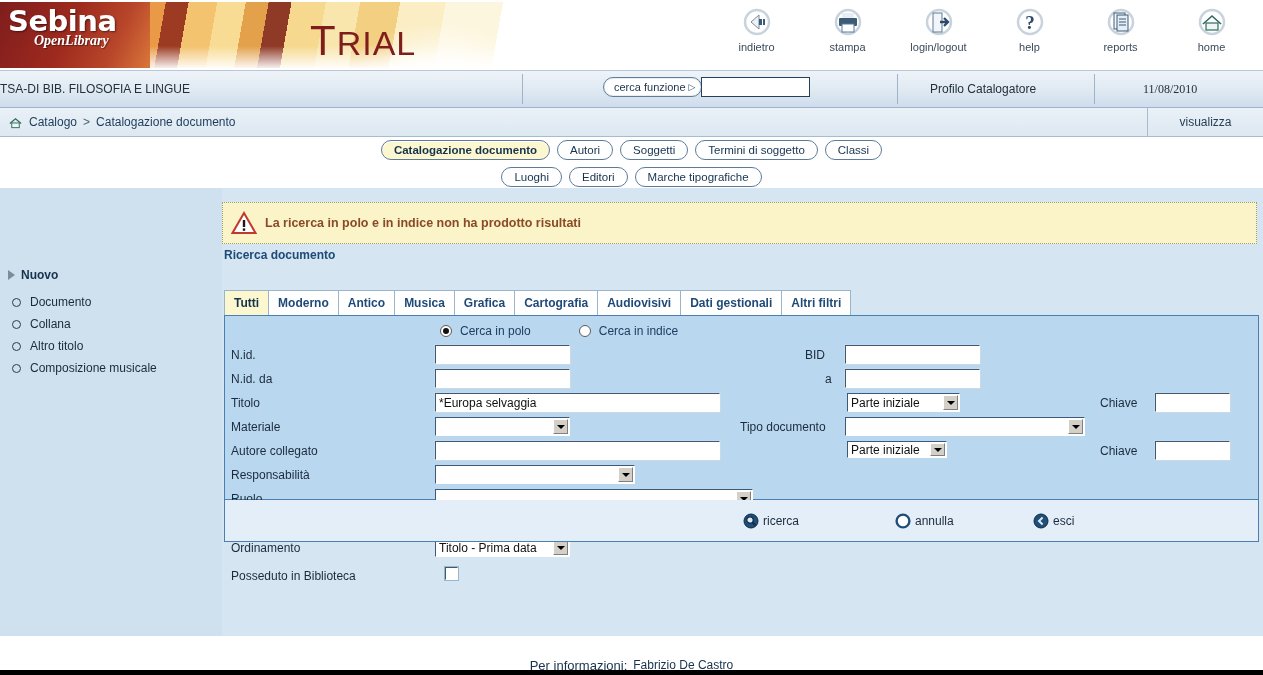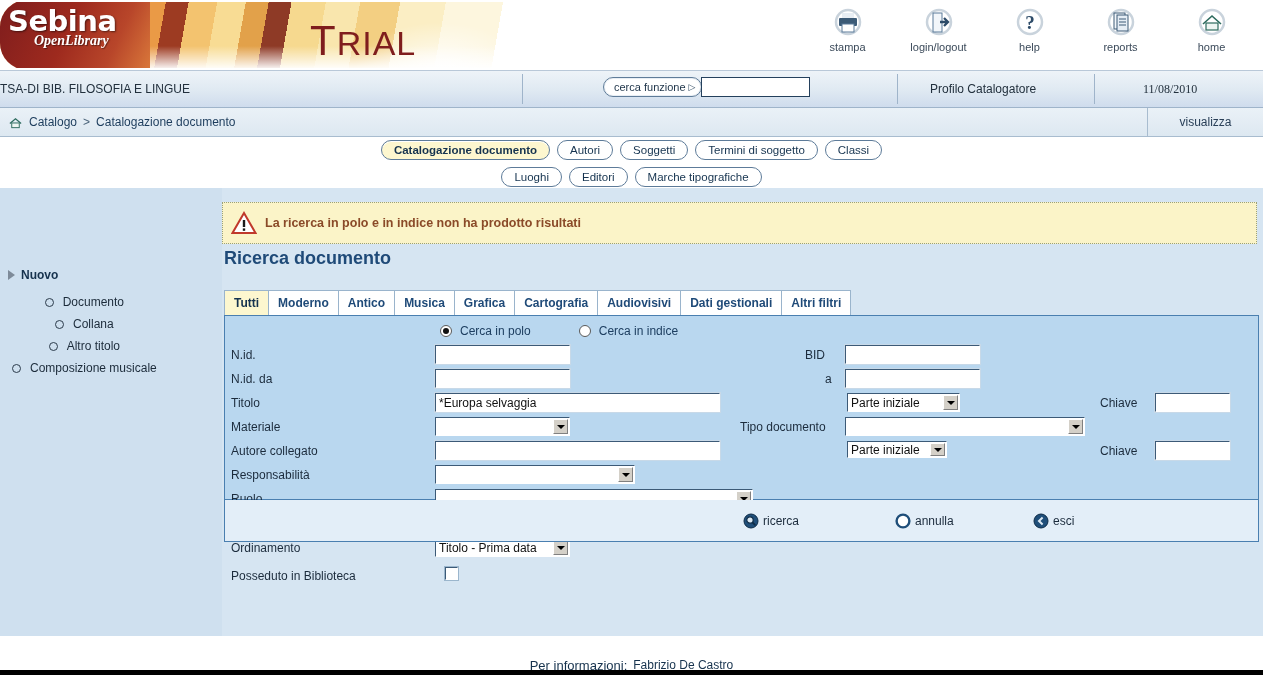--- a/index.html
+++ b/index.html
@@ -4,21 +4,21 @@
 <style>
   html,body{margin:0;padding:0;}
   body{
     width:1263px;height:675px;overflow:hidden;
     font-family:"Liberation Sans", sans-serif;
     font-size:12px;color:#1a1a1a;background:#ffffff;
   }
   #app{position:relative;width:1263px;height:675px;}
 
   
-  .banner{position:relative;height:70px;width:1263px;overflow:hidden;background:#ffffff;border-radius:27px;}
+  .banner{position:relative;height:70px;width:1263px;overflow:hidden;background:#ffffff;}
   .banner-art{
     position:absolute;left:0;top:2px;width:560px;height:66px;
     background:
       radial-gradient(ellipse 140px 80px at 440px 70px, rgba(255,255,255,.95) 0%, rgba(255,255,255,0) 62%),
       linear-gradient(100deg,#f2b26a 0 6%,#e98a3a 6% 11%,#f6cf8e 11% 15%,#d9913f 15% 20%,
         #f7e2a4 20% 25%,#ea9a46 25% 29%,#9d3b22 29% 33%,#f3c36f 33% 38%,
         #f8dc94 38% 43%,#e2a14a 43% 47%,#8e3a26 47% 51%,#f6d98f 51% 57%,
         #f9e6ad 57% 63%,#f3cf82 63% 70%,#fbeec4 70% 78%,#fdf6de 78% 88%,#ffffff 88% 100%);
   }
   .banner-art:after{
@@ -79,31 +79,31 @@
   .pill.active{background:#fdf7cf;font-weight:bold;border-color:#5d7b99;}
 
   
   .main{position:relative;width:1263px;height:448px;background:#d6e5f2;}
   .leftcol{position:absolute;left:0;top:0;width:222px;height:448px;background:#cfe0ef;}
   .nav-head{position:absolute;left:8px;top:80px;display:flex;align-items:center;gap:6px;}
   .nav-head .tri{width:0;height:0;border-left:7px solid #7e8b99;border-top:5px solid transparent;
                  border-bottom:5px solid transparent;}
   .nav-head span{font-size:12px;font-weight:bold;color:#16324d;}
   .nav-list{position:absolute;left:12px;top:103px;}
-  .nav-item{display:flex;align-items:center;gap:9px;height:22px;cursor:pointer;justify-content:center;}
+  .nav-item{display:flex;align-items:center;gap:9px;height:22px;cursor:pointer;}
   .nav-dot{width:7px;height:7px;border:1.5px solid #2c3c4c;border-radius:50%;background:#cfe0ef;}
   .nav-item span{font-size:12px;color:#1c2b3a;}
 
   .content{position:absolute;left:222px;top:0;width:1041px;height:448px;background:#d6e5f2;}
 
   .warnbox{position:absolute;left:0;top:14px;width:1035px;height:42px;
            background:#fbf4c8;border:1px dotted #9aa07a;box-sizing:border-box;display:flex;align-items:center;}
   .warn-ico{width:42px;display:flex;align-items:center;justify-content:center;}
   .warn-txt{font-size:12.5px;font-weight:bold;color:#8a4a28;}
-  .sectitle{position:absolute;left:2px;top:60px;font-size:18px;font-weight:bold;color:#1f4a78;}
+  .sectitle{position:absolute;left:2px;top:60px;font-size:12px;font-weight:bold;color:#1f4a78;}
 
   .tabs{position:absolute;left:2px;top:103px;width:1035px;height:24px;
         display:flex;align-items:flex-end;box-sizing:border-box;}
   .tab{height:24px;padding:0 9px;display:flex;align-items:center;font-size:12px;font-weight:bold;
        color:#1f4a78;background:#ffffff;border:1px solid #9ab4cc;border-bottom:none;cursor:pointer;
        margin-right:-1px;}
   .tab.active{background:#fdf7cf;color:#14324f;}
 
   .panel{position:absolute;left:2px;top:127px;width:1035px;height:185px;
          background:#b9d7ef;border:1px solid #4a7fb0;box-sizing:border-box;}
@@ -156,20 +156,31 @@
     <div class="banner-art"></div>
     <div class="banner-left"></div>
 
     <div class="logo">
       <div class="l1">Sebina</div>
       <div class="l2">OpenLibrary</div>
     </div>
     <div class="trial"><span class="big">T</span>RIAL</div>
 
     <div class="toolbar">
+      <div class="tb-item">
+        <div class="tb-ico">
+          <svg width="30" height="30" viewBox="0 0 30 30">
+            <circle cx="15" cy="15" r="12" fill="none" stroke="#c9d3dc" stroke-width="2.5"></circle>
+            <path d="M17 8 L9 15 L17 22 Z" fill="#eef2f6" stroke="#7d8b99" stroke-width="1"></path>
+            <rect x="17" y="12" width="3" height="6" fill="#3c5b77"></rect>
+            <rect x="21" y="12" width="2" height="6" fill="#3c5b77"></rect>
+          </svg>
+        </div>
+        <div class="tb-lbl">indietro</div>
+      </div>
 
       <div class="tb-item">
         <div class="tb-ico">
           <svg width="30" height="30" viewBox="0 0 30 30">
             <circle cx="15" cy="15" r="12" fill="none" stroke="#c9d3dc" stroke-width="2.5"></circle>
             <rect x="9" y="6" width="12" height="5" fill="#e8eef4" stroke="#5a7character"></rect>
             <rect x="6" y="11" width="18" height="8" rx="1" fill="#3c5b77"></rect>
             <rect x="9" y="17" width="12" height="8" fill="#fff" stroke="#5a7b99"></rect>
           </svg>
         </div>

